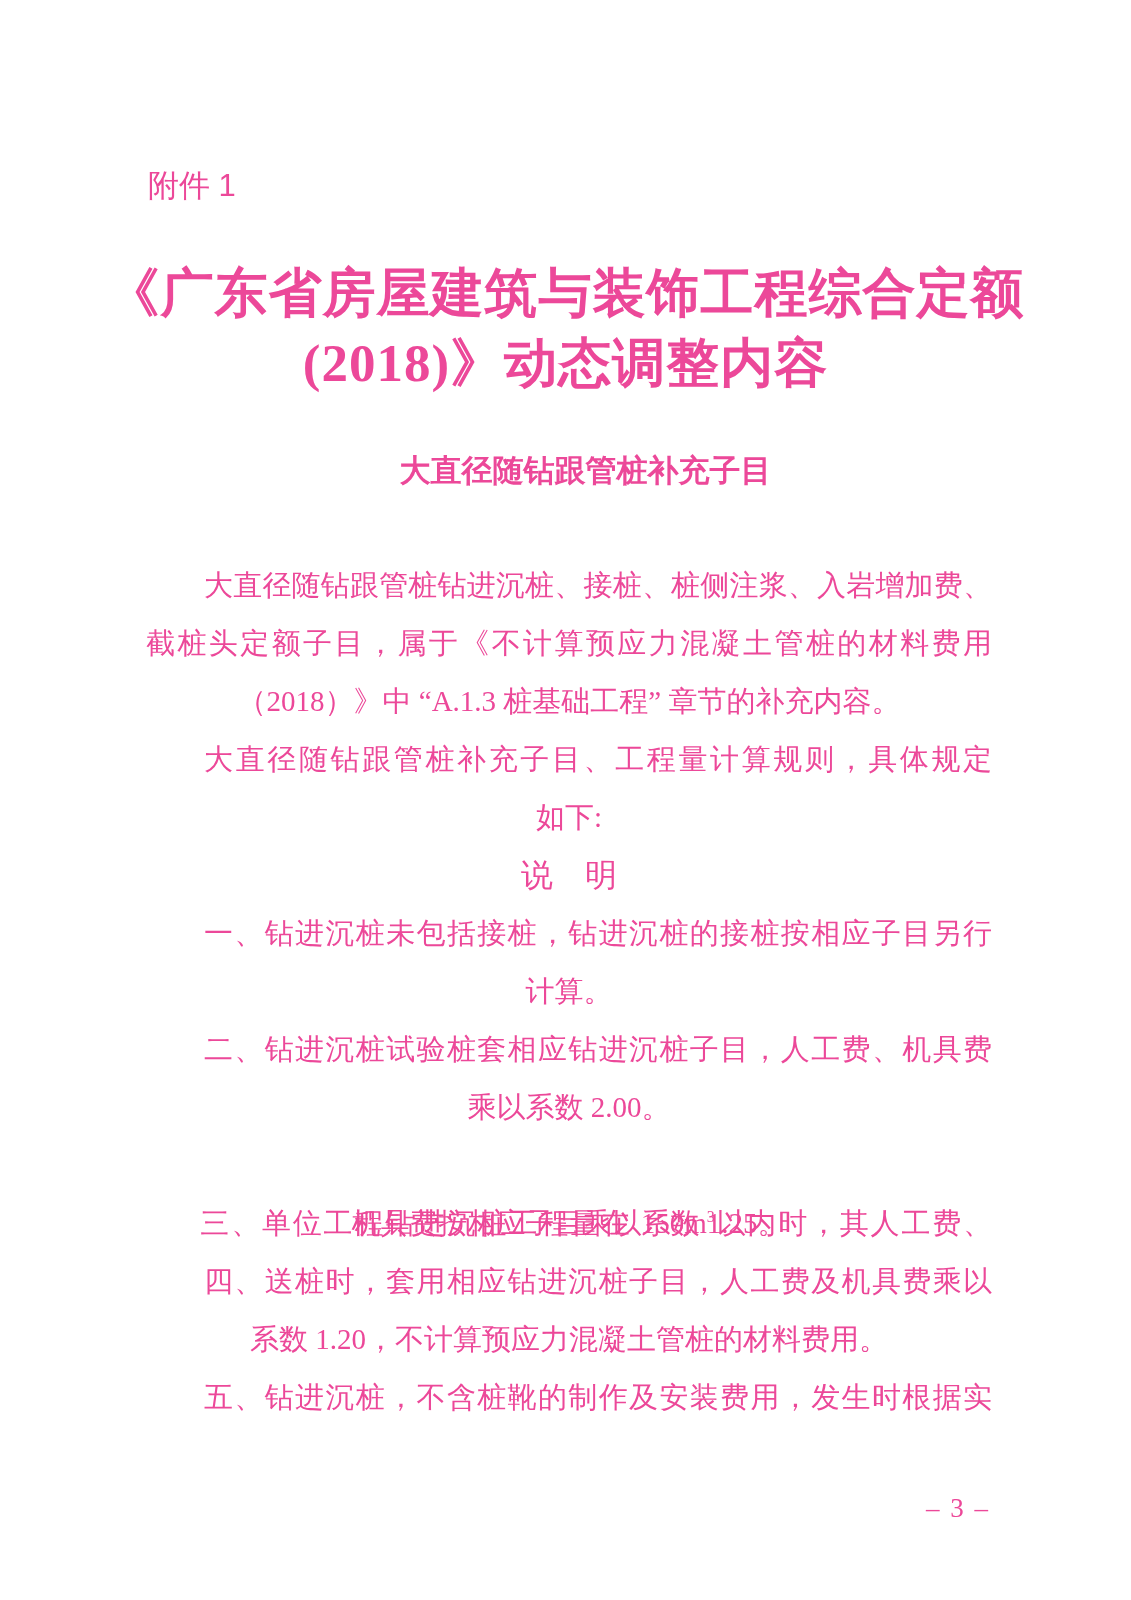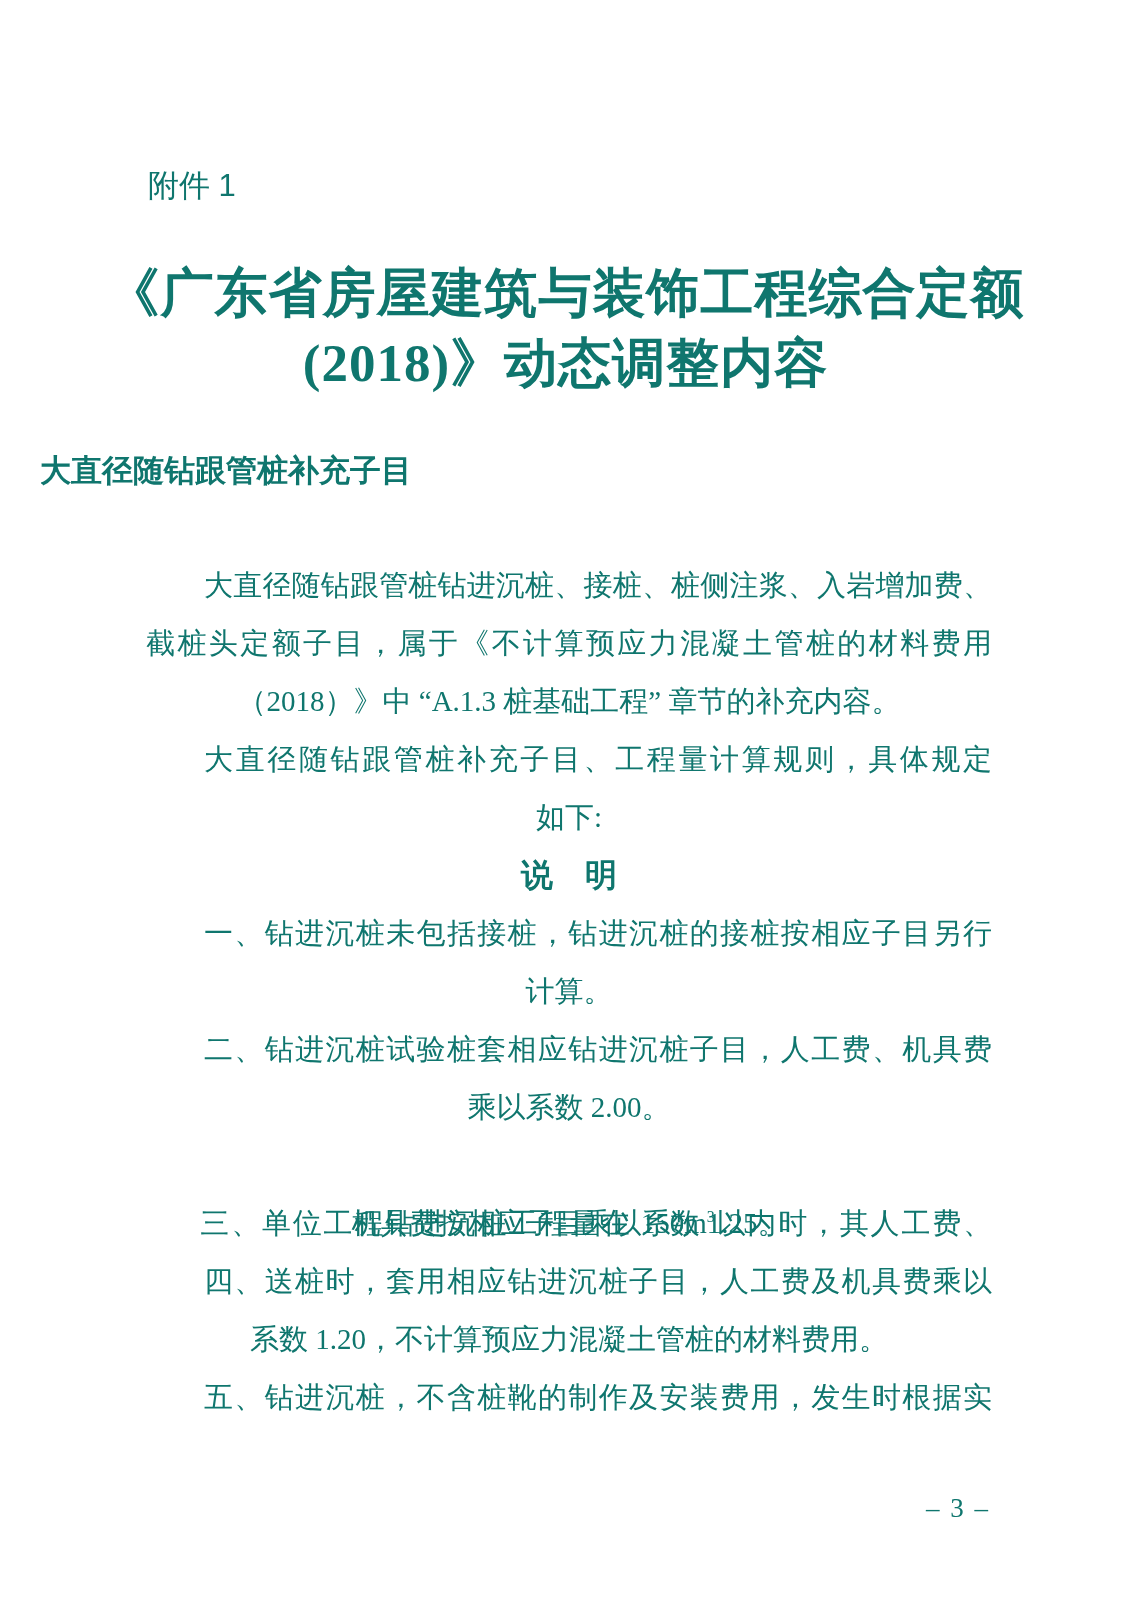--- a/index.html
+++ b/index.html
@@ -7,21 +7,21 @@
     margin: 0;
     padding: 0;
     background: #e8e8e8;
   }
   .page {
     position: relative;
     width: 1131px;
     height: 1600px;
     margin: 0 auto;
     background: #ffffff;
-    color: #0f766e;
+    color: #ec4899;
     font-family: "Liberation Serif", "DejaVu Serif", serif;
     overflow: hidden;
   }
   .attachment-label {
     position: absolute;
     left: 148px;
     top: 166px;
     font-family: "Liberation Sans", "DejaVu Sans", sans-serif;
     font-size: 31px;
     line-height: 40px;
@@ -37,21 +37,21 @@
     font-weight: bold;
     font-size: 53px;
     line-height: 70px;
     letter-spacing: 1px;
   }
   .doc-subtitle {
     position: absolute;
     left: 0;
     right: 0;
     top: 450px;
-    text-align: left;
+    text-align: center;
     font-family: "Liberation Sans", "DejaVu Sans", sans-serif;
     font-weight: bold;
     font-size: 31px;
     line-height: 42px;
     padding-left: 40px;
   }
   .body-text {
     position: absolute;
     left: 146px;
     top: 556px;
@@ -69,21 +69,21 @@
   }
   .ln.fill {
     text-align: justify;
     text-align-last: justify;
     text-justify: inter-character;
   }
   .ln.section-heading {
     text-align: center;
     text-align-last: center;
     font-family: "Liberation Sans", "DejaVu Sans", sans-serif;
-    font-weight: bold;
+    font-weight: normal;
     font-size: 32px;
   }
   .ln sup {
     font-size: 0.55em;
     line-height: 0;
     vertical-align: super;
   }
   .page-number {
     position: absolute;
     right: 141px;

